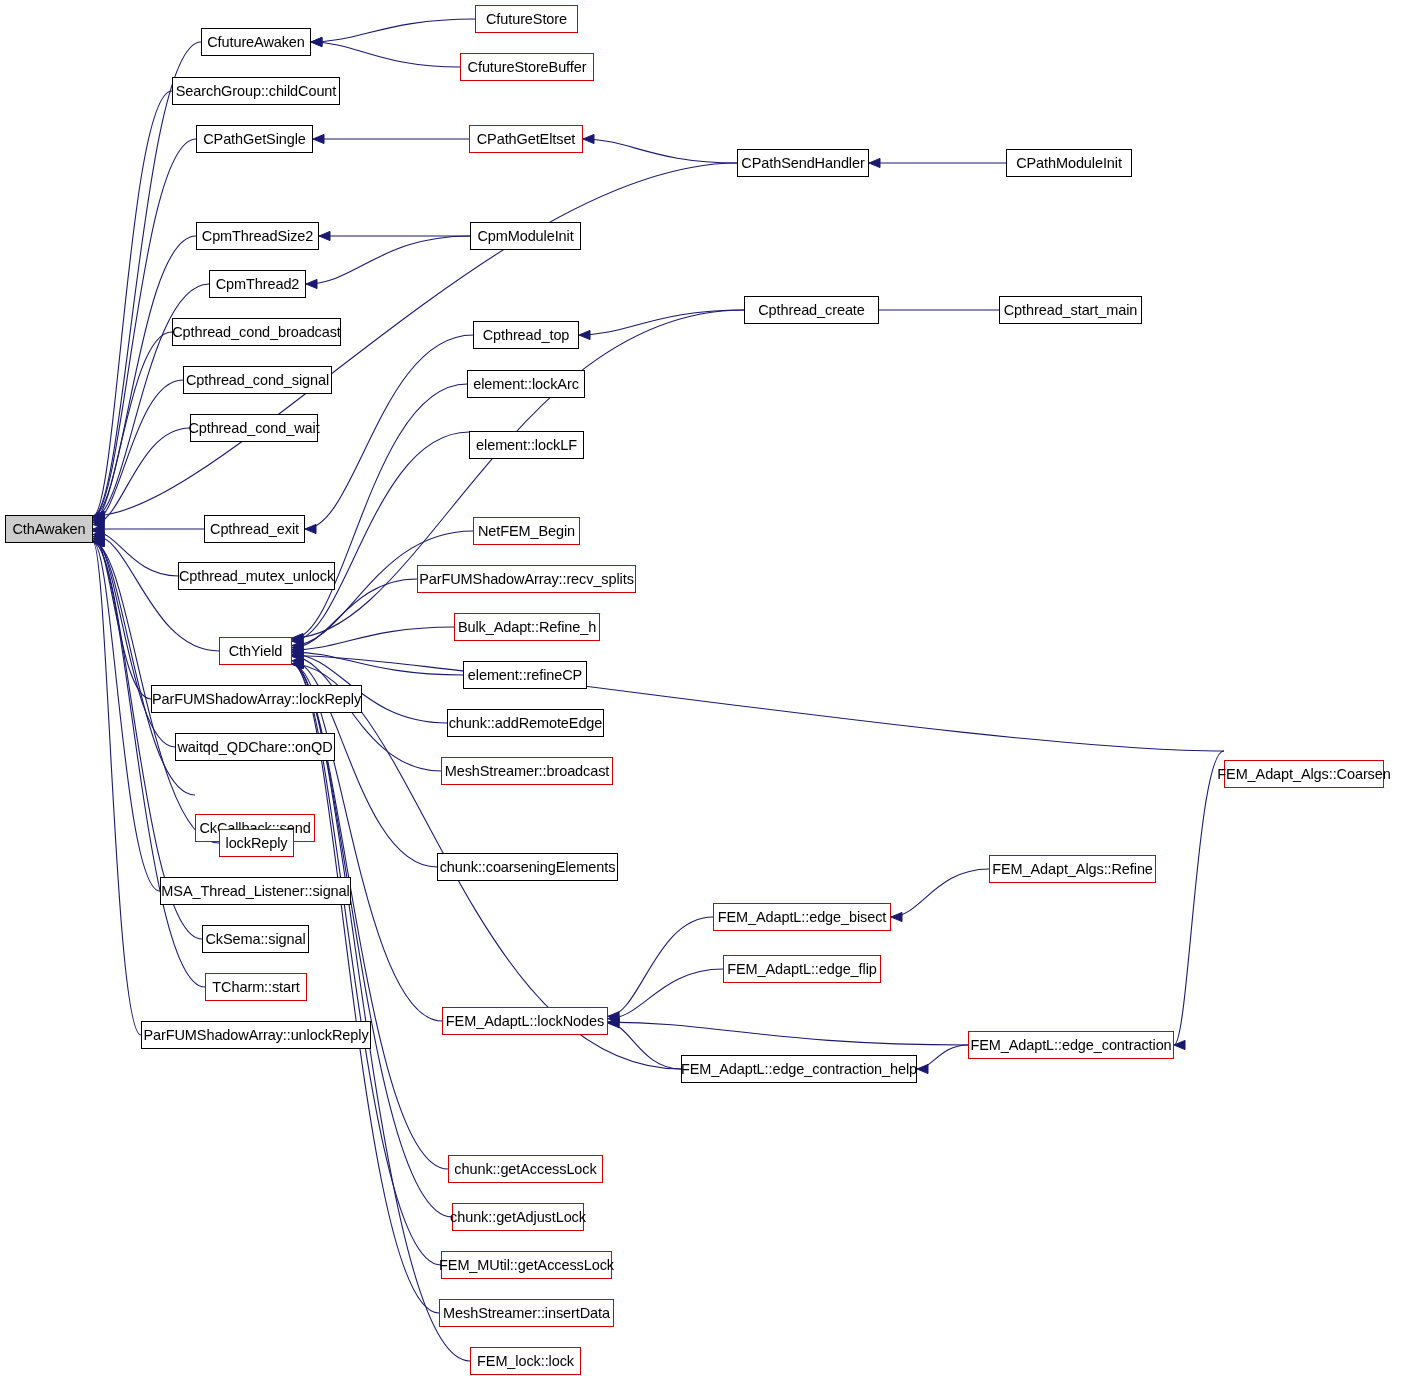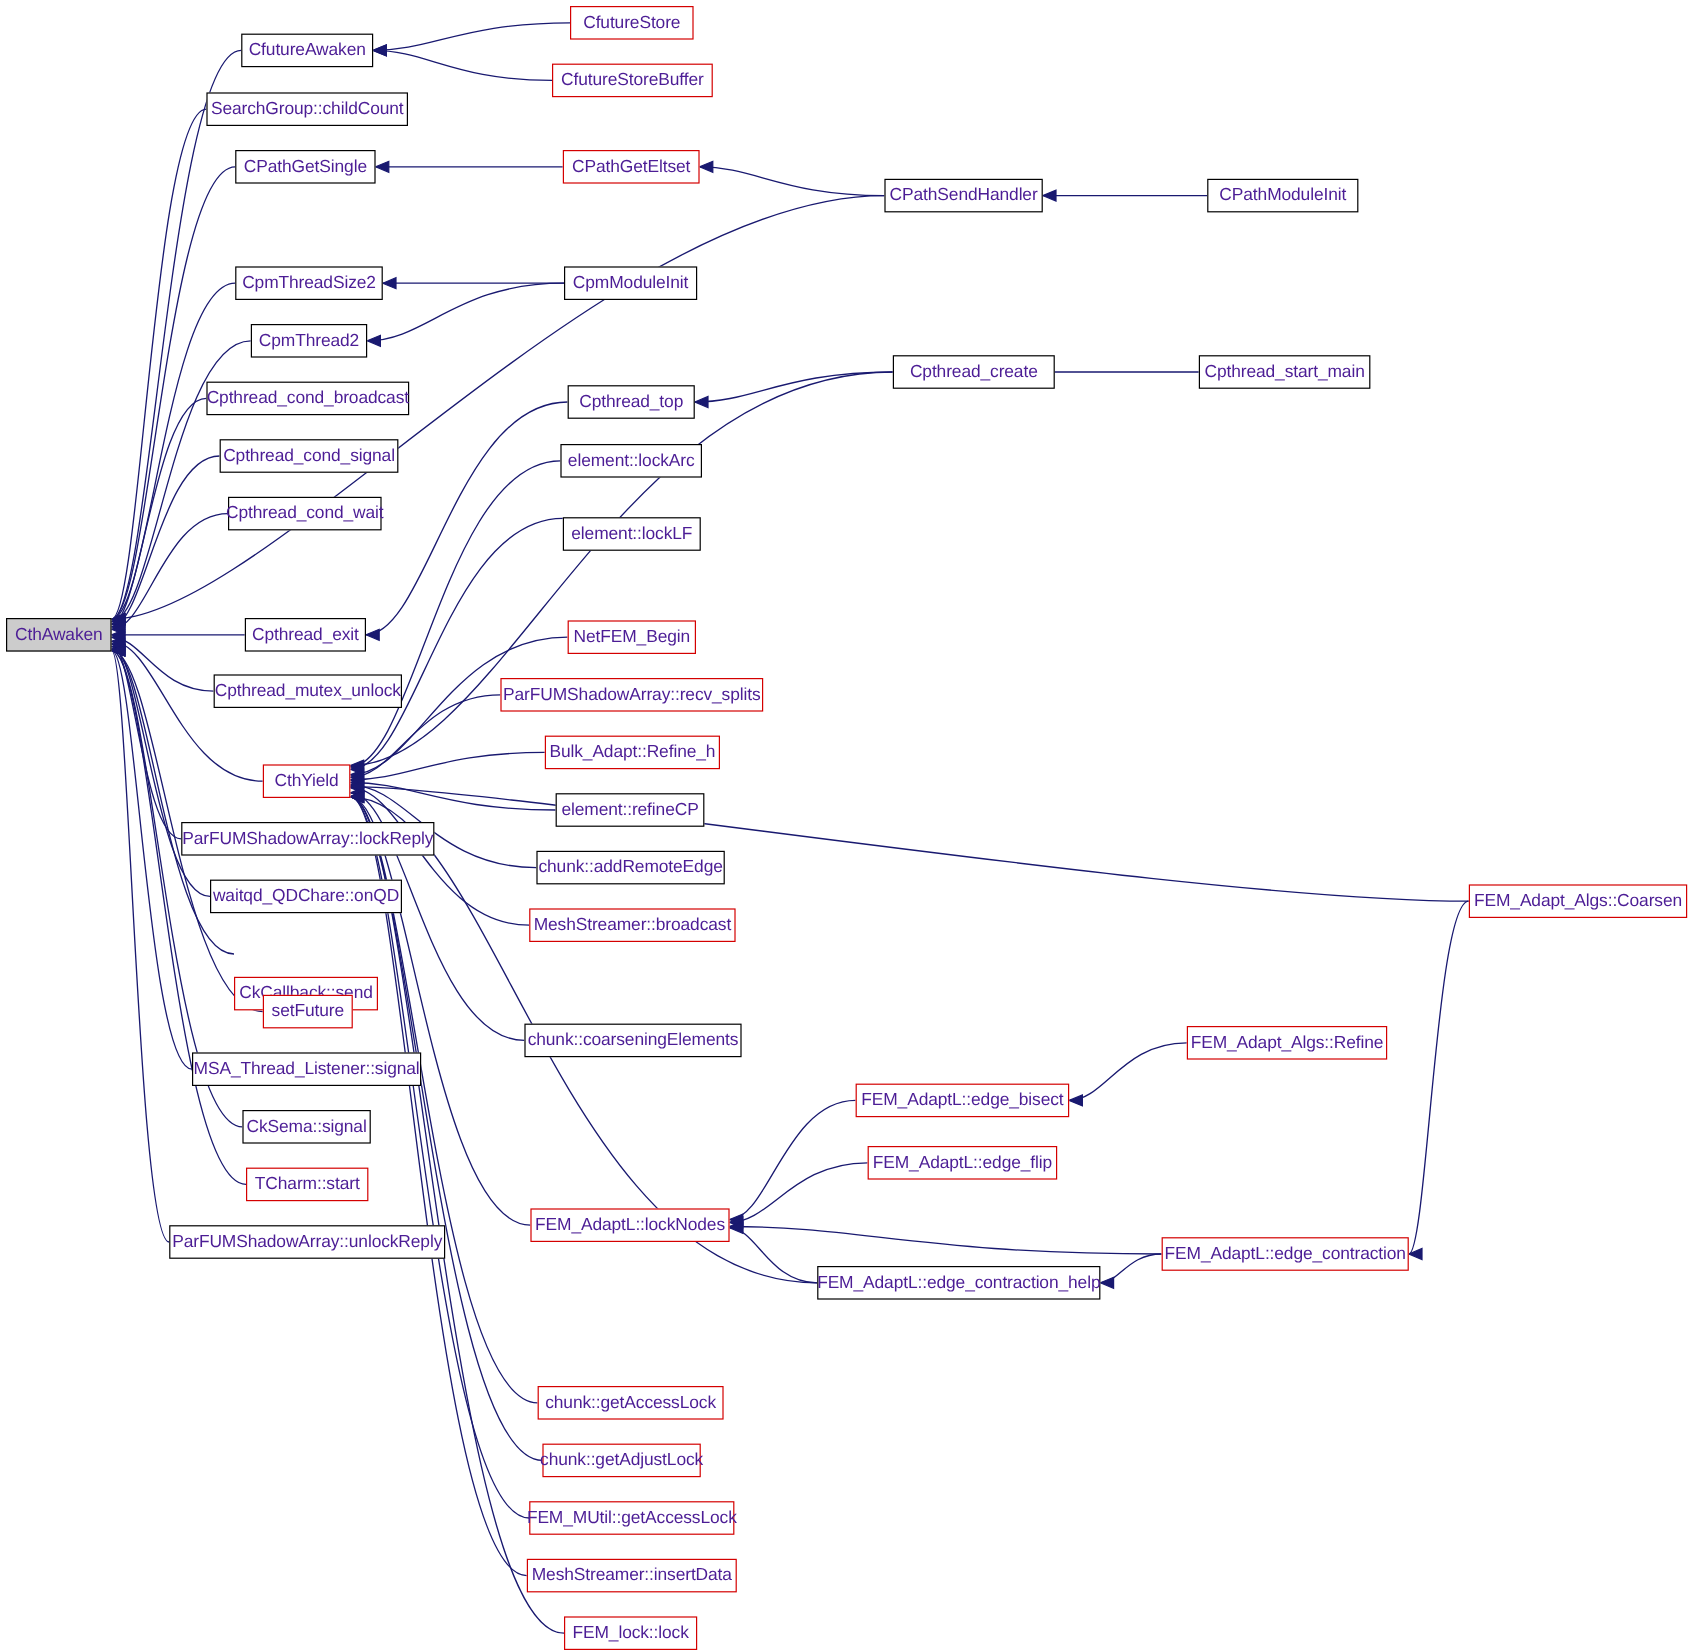--- a/index.html
+++ b/index.html
@@ -26,21 +26,21 @@
     pointer-events: none;
   }
   .node {
     position: absolute;
     box-sizing: border-box;
     display: flex;
     align-items: center;
     justify-content: center;
     border: 1px solid #000000;
     background: #ffffff;
-    color: #4c1d95;
+    color: #000000;
     font-size: 14.5px;
     line-height: 1;
     white-space: nowrap;
     letter-spacing: -0.1px;
     height: 28px;
     z-index: 5;
   }
   .node.red {
     border-color: #d40000;
   }
@@ -259,21 +259,21 @@
     <div class="node" style="left: 175px; top: 733px; width: 160px;">
       <span class="node-label">waitqd_QDChare::onQD</span>
     </div>
     <div class="node red" style="left: 441px; top: 757px; width: 172px;">
       <span class="node-label">MeshStreamer::broadcast</span>
     </div>
     <div class="node red" style="left: 195px; top: 814px; width: 120px;">
       <span class="node-label">CkCallback::send</span>
     </div>
     <div class="node red" style="left: 219px; top: 829px; width: 75px;">
-      <span class="node-label">setFuture</span>
+      <span class="node-label">lockReply</span>
     </div>
     <div class="node red" style="left: 989px; top: 855px; width: 167px;">
       <span class="node-label">FEM_Adapt_Algs::Refine</span>
     </div>
     <div class="node" style="left: 437px; top: 853px; width: 181px;">
       <span class="node-label">chunk::coarseningElements</span>
     </div>
     <div class="node" style="left: 160px; top: 877px; width: 191px;">
       <span class="node-label">MSA_Thread_Listener::signal</span>
     </div>
@@ -294,21 +294,21 @@
     </div>
     <div class="node" style="left: 141px; top: 1021px; width: 230px;">
       <span class="node-label">ParFUMShadowArray::unlockReply</span>
     </div>
     <div class="node red" style="left: 968px; top: 1031px; width: 206px;">
       <span class="node-label">FEM_AdaptL::edge_contraction</span>
     </div>
     <div class="node" style="left: 681px; top: 1055px; width: 236px;">
       <span class="node-label">FEM_AdaptL::edge_contraction_help</span>
     </div>
-    <div class="node red" style="left: 1224px; top: 737px; width: 182px; justify-content: center;">
+    <div class="node red" style="left: 1224px; top: 760px; width: 160px; justify-content: center;">
       <span class="node-label">FEM_Adapt_Algs::Coarsen</span>
     </div>
     <div class="node red" style="left: 448px; top: 1155px; width: 155px;">
       <span class="node-label">chunk::getAccessLock</span>
     </div>
     <div class="node red" style="left: 452px; top: 1203px; width: 132px;">
       <span class="node-label">chunk::getAdjustLock</span>
     </div>
     <div class="node red" style="left: 441px; top: 1251px; width: 171px;">
       <span class="node-label">FEM_MUtil::getAccessLock</span>

